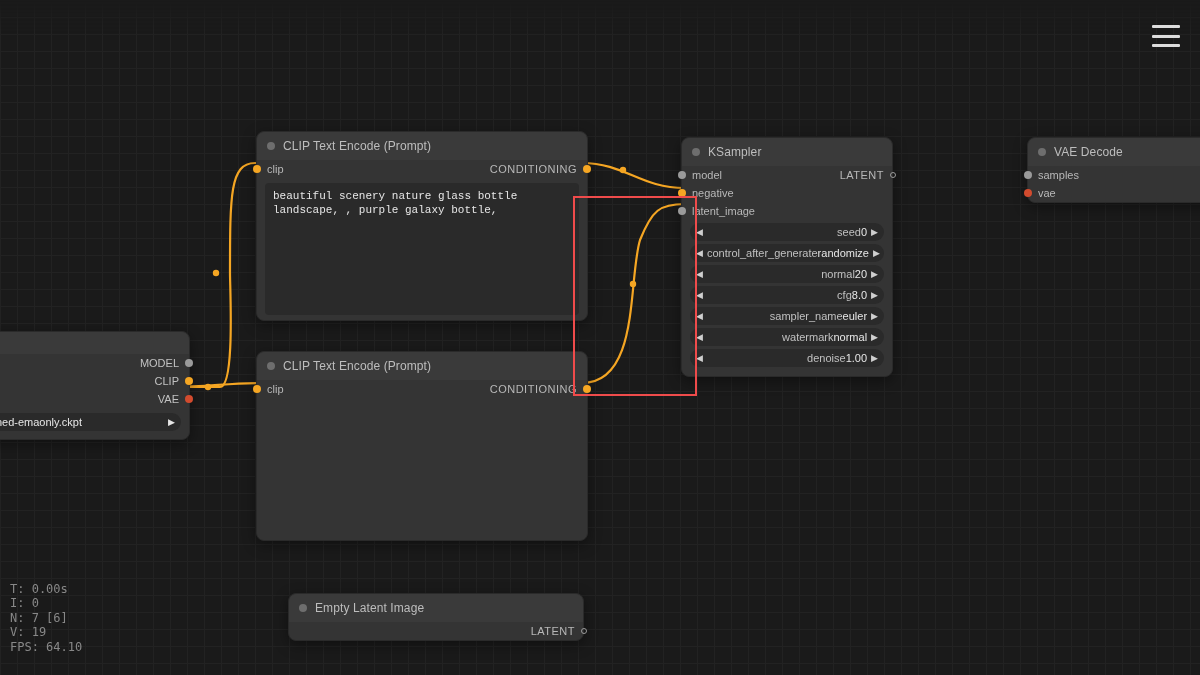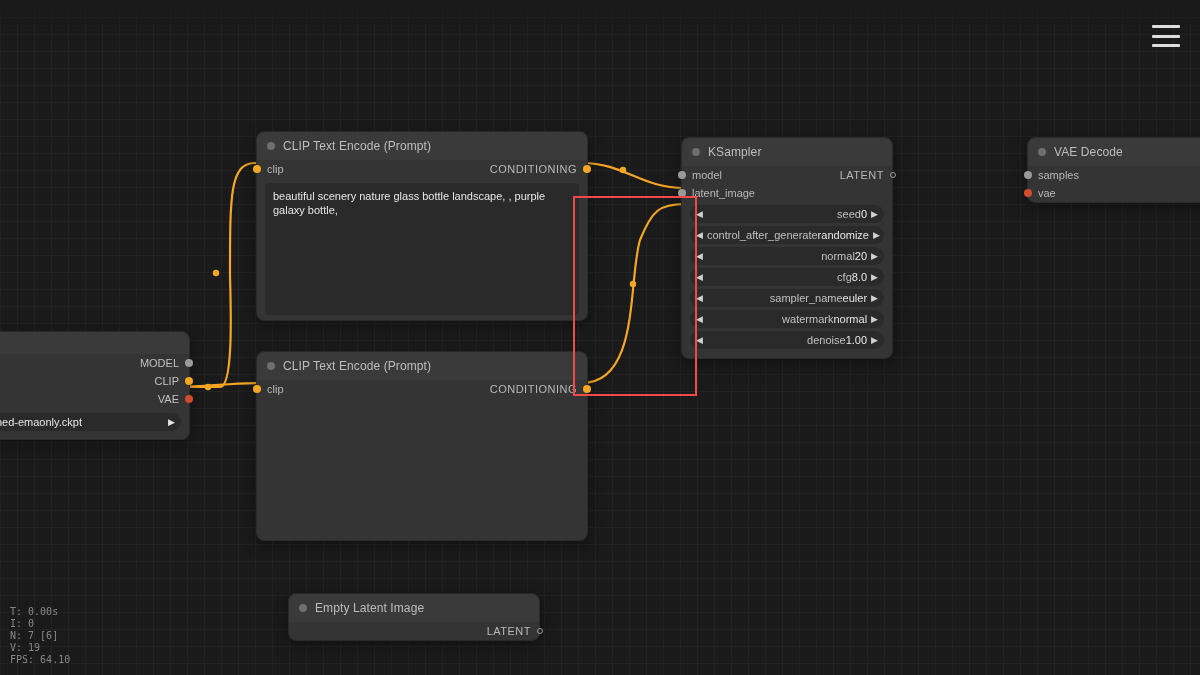--- a/index.html
+++ b/index.html
@@ -86,20 +86,21 @@
   
   .node-body {
     margin: 5px 8px 8px 8px;
     background: #2a2a2a;
     border-radius: 4px;
     padding: 6px 8px;
     color: #e6e6e6;
     font-size: 11px;
     line-height: 1.3;
     min-height: 20px;
+    font-family: Liberation Mono, monospace;
   }
 
   
   .widget {
     margin: 3px 8px;
     height: 18px;
     background: #2a2a2a;
     border-radius: 9px;
     display:flex; align-items:center; justify-content:space-between;
     padding: 0 6px;
@@ -124,22 +125,22 @@
   }
   .chkpt-widget {
     margin: 5px 8px 8px 8px; height:18px; background:#2a2a2a;
     border-radius:9px; display:flex; align-items:center; padding:0 6px;
     font-size:11px; color:#e6e6e6;
   }
   .chkpt-widget .tri { font-size: 9px; margin-left:auto; }
 
   
   .hud {
-    position:absolute; left:10px; bottom:9px;
-    font-size:10px; line-height:1.2; color:#888;
+    position:absolute; left:10px; bottom:21px;
+    font-size:12px; line-height:1.2; color:#888;
     font-family: Menlo, Consolas, monospace;
     white-space: pre;
   }
 
   
   .hl {
     position:absolute; border:2px solid #ef4b4b; pointer-events:none;
   }
 
   
@@ -240,20 +241,26 @@
       <span class="port grey input"></span>
       <span class="label-in">model</span>
     </div>
     <div class="right">
       <span class="label-out">LATENT</span>
       <span class="port hollow output"></span>
     </div>
   </div>
   <div class="slot-row">
     <div class="left">
+      <span class="port orange input"></span>
+      <span class="label-in">negative</span>
+    </div>
+  </div>
+  <div class="slot-row">
+    <div class="left">
       <span class="port grey input"></span>
       <span class="label-in">latent_image</span>
     </div>
   </div>
 
   <div class="widget">
     <span class="tri">◀</span>
     <span class="wname">seed</span>
     <span class="wval">0</span>
     <span class="tri">▶</span>
@@ -309,21 +316,21 @@
 
   </div>
   <div class="slot-row">
     <div class="left">
       <span class="port red input"></span>
       <span class="label-in">vae</span>
     </div>
   </div>
 </div>
 
-<div class="node" style="left:288px; top:593px; width:252px;">
+<div class="node" style="left:288px; top:593px; width:296px;">
   <div class="node-header">
     <span class="dot"></span>
     <span>Empty Latent Image</span>
   </div>
   <div class="slot-row">
     <div class="right">
       <span class="label-out">LATENT</span>
       <span class="port hollow output"></span>
     </div>
   </div>

